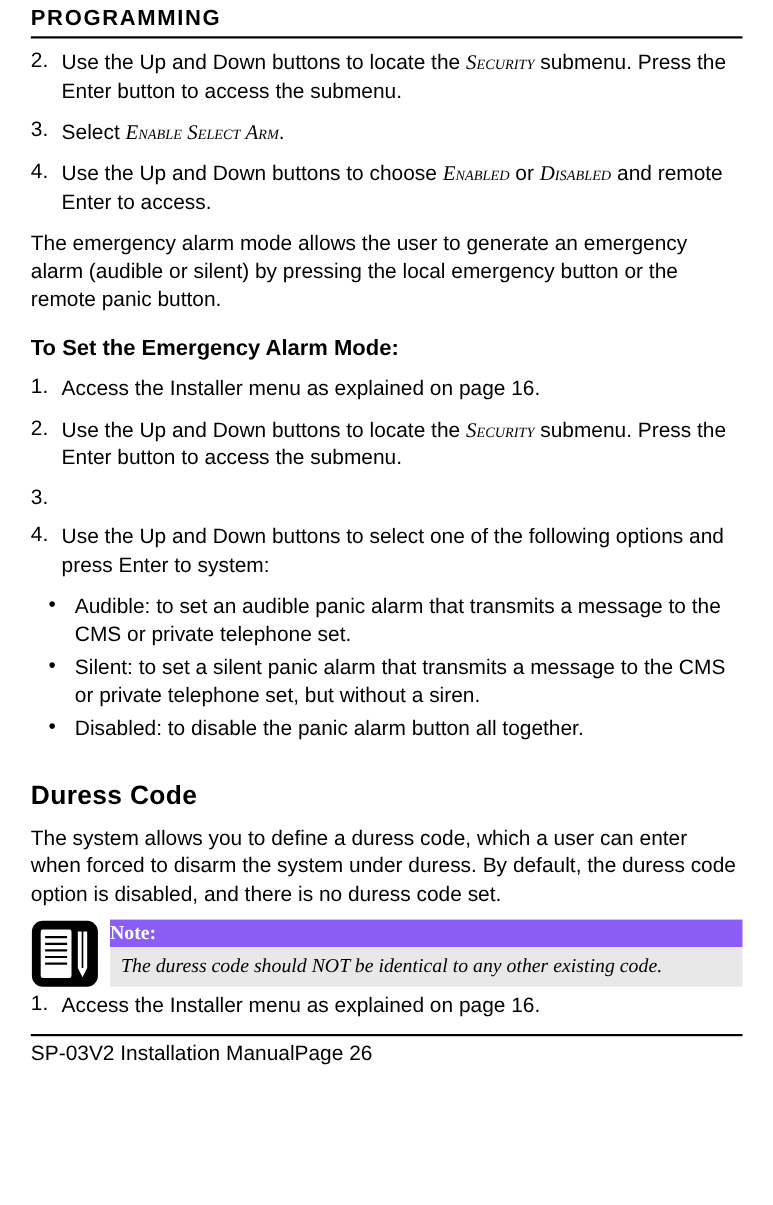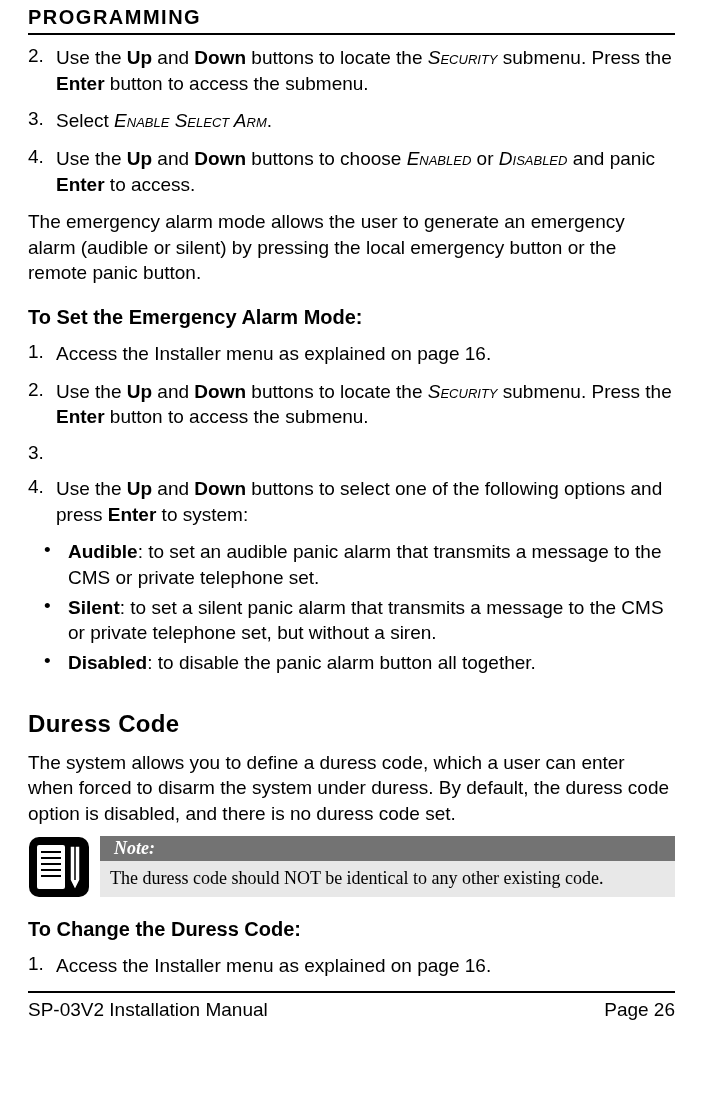--- a/index.html
+++ b/index.html
@@ -9,28 +9,28 @@
     .letter-spaced { letter-spacing: 1.5px; font-weight: bold; font-size: 20px; font-family: Arial, sans-serif; }
     .ol-row { display: flex; margin-bottom: 12px; }
     .ol-num { width: 28px; flex-shrink: 0; font-size: 19px; font-family: Arial, sans-serif; }
     .ol-body { font-size: 19px; line-height: 1.35; font-family: Arial, sans-serif; }
     .ul-row { display: flex; margin-bottom: 4px; padding-left: 16px; }
     .ul-bullet { width: 24px; flex-shrink: 0; font-size: 19px; }
     .ul-body { font-size: 19px; line-height: 1.35; font-family: Arial, sans-serif; }
     .section-heading { font-weight: bold; font-size: 24px; letter-spacing: 0.3px; font-family: Arial, sans-serif; margin-top: 34px; margin-bottom: 12px; }
     .sub-heading { font-weight: bold; font-size: 20px; font-family: Arial, sans-serif; margin-top: 20px; margin-bottom: 12px; }
     .para { font-size: 19px; line-height: 1.35; font-family: Arial, sans-serif; margin-bottom: 10px; }
-    .bold { font-weight: bold; margin-top: 12px; }
-    .sc { font-variant: small-caps; font-style: italic; font-family: Liberation Sans, sans-serif; }
+    .bold { font-weight: normal; margin-top: 12px; }
+    .sc { font-variant: small-caps; font-style: italic; font-family: Liberation Serif, serif; }
     .note-wrap { display: flex; margin-top: 10px; margin-bottom: 4px; align-items: stretch; }
     .note-icon { width: 72px; flex-shrink: 0; display: flex; align-items: flex-start; justify-content: flex-start; padding-right: 6px; }
     .note-right { flex: 1; display: flex; flex-direction: column; }
-    .note-header { background: #737373; color: #fff; font-weight: bold; font-style: italic; font-family: "Times New Roman", serif; font-size: 18px; padding: 2px 14px; }
-    .note-body { background: #e8e8e8; font-family: "Times New Roman", serif; font-size: 18px; padding: 6px 10px; line-height: 1.3; }
-    .footer { border-top: 2px solid #000; display: flex; justify-content: space-between; padding-top: 6px; margin-top: 12px; }
+    .note-header { background: #8b5cf6; color: #fff; font-weight: bold; font-family: "Times New Roman", serif; font-size: 18px; padding: 2px 0; }
+    .note-body { background: #e8e8e8; font-style: italic; font-family: "Times New Roman", serif; font-size: 18px; padding: 6px 10px; line-height: 1.3; }
+    .footer { border-top: 2px solid #000; display: flex; justify-content: flex-start; padding-top: 6px; margin-top: 12px; }
     .footer-text { font-size: 19px; font-family: Arial, sans-serif; }
     .note-svg { width: 62px; height: 62px; }
   </style>
 </head>
 <body>
 
 <div class="page">
 
   <div class="header">
     <div class="letter-spaced">PROGRAMMING</div>
@@ -46,21 +46,21 @@
   <div class="ol-row">
     <div class="ol-num">3.</div>
     <div class="ol-body">
       <span>Select </span><span class="sc">Enable Select Arm</span><span>.</span>
     </div>
   </div>
 
   <div class="ol-row">
     <div class="ol-num">4.</div>
     <div class="ol-body">
-      <span>Use the </span><span class="bold">Up</span><span> and </span><span class="bold">Down</span><span> buttons to choose </span><span class="sc">Enabled</span><span> or </span><span class="sc">Disabled</span><span> and panic </span><span class="bold">Enter</span><span> to access.</span>
+      <span>Use the </span><span class="bold">Up</span><span> and </span><span class="bold">Down</span><span> buttons to choose </span><span class="sc">Enabled</span><span> or </span><span class="sc">Disabled</span><span> and remote </span><span class="bold">Enter</span><span> to access.</span>
     </div>
   </div>
 
   <div class="para">The emergency alarm mode allows the user to generate an emergency alarm (audible or silent) by pressing the local emergency button or the remote panic button.</div>
   <div class="sub-heading">To Set the Emergency Alarm Mode:</div>
 
   <div class="ol-row">
     <div class="ol-num">1.</div>
     <div class="ol-body">Access the Installer menu as explained on page 16.</div>
   </div>
@@ -119,21 +119,20 @@
         <polygon points="42,10 52,10 52,44 47,54 42,44" fill="#fff" stroke="#000" stroke-width="1.5"></polygon>
         <line x1="47" y1="10" x2="47" y2="44" stroke="#000" stroke-width="1.5"></line>
       </svg>
     </div>
     <div class="note-right">
       <div class="note-header">Note:</div>
       <div class="note-body">The duress code should NOT be identical to any other existing code.</div>
     </div>
   </div>
 
-  <div class="sub-heading">To Change the Duress Code:</div>
 
   <div class="ol-row">
     <div class="ol-num">1.</div>
     <div class="ol-body">Access the Installer menu as explained on page 16.</div>
   </div>
 
   <div class="footer">
     <div class="footer-text">SP-03V2 Installation Manual</div>
     <div class="footer-text">Page 26</div>
   </div>

